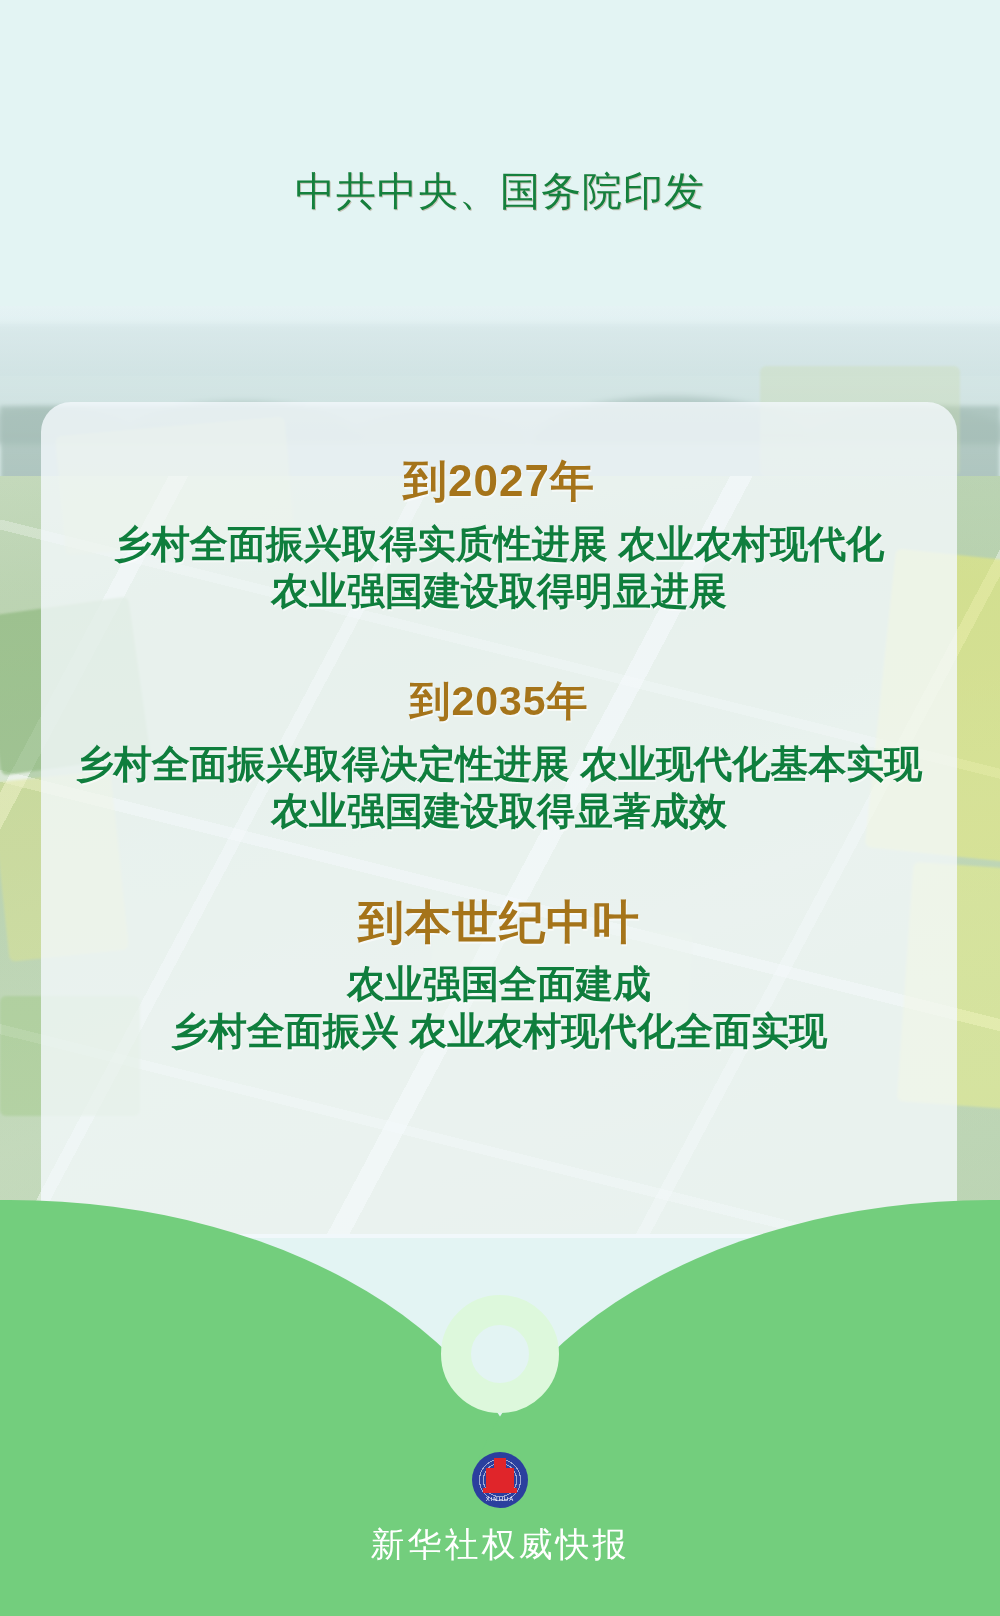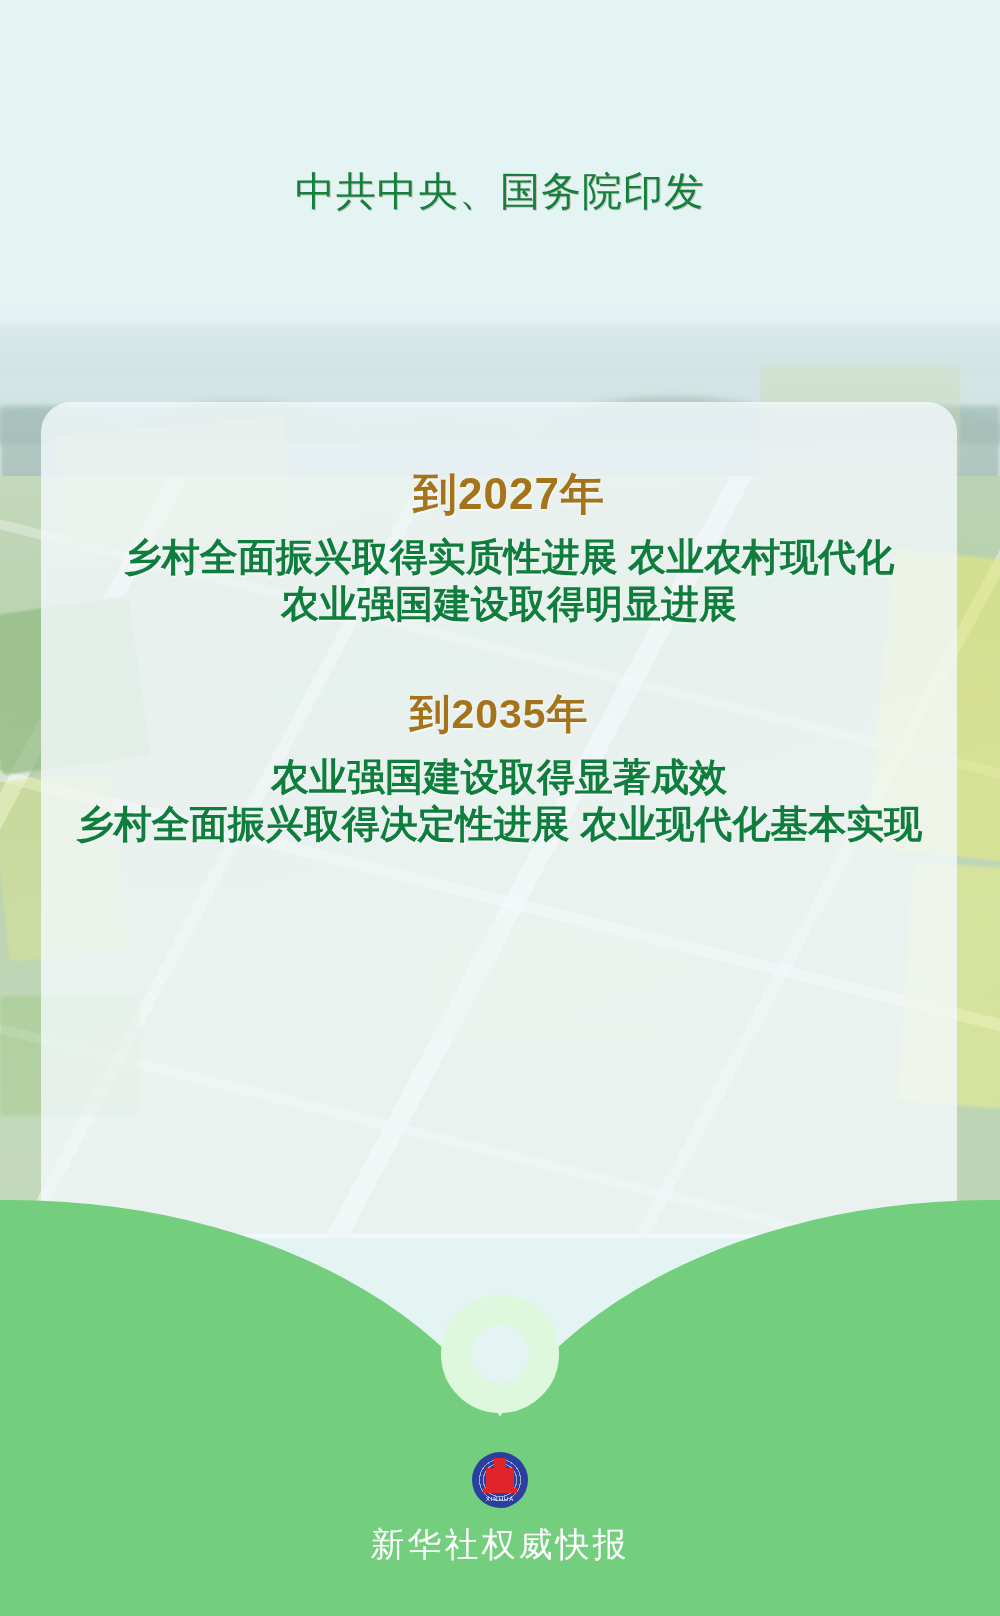--- a/index.html
+++ b/index.html
@@ -104,21 +104,21 @@
   .sec-head{
     color:#a5741a;font-weight:700;letter-spacing:1px;
     text-shadow:1px 2px 0 rgba(255,255,255,.55);
   }
   .sec-body{
     color:#0f7e3d;font-weight:700;
     text-shadow:1px 2px 0 rgba(255,255,255,.5);
   }
   .sec-body div{white-space:nowrap;}
 
-  #sec1{padding-top:64px;margin-left:10px;}
+  #sec1{padding-top:51px;}
   #sec1 .sec-head{font-size:44px;line-height:56px;}
   #sec1 .sec-body{font-size:38px;line-height:47px;padding-top:12px;}
 
   #sec2{padding-top:58px;}
   #sec2 .sec-head{font-size:41px;line-height:56px;}
   #sec2 .sec-body{font-size:38px;line-height:47px;padding-top:12px;}
 
   #sec3{padding-top:58px;}
   #sec3 .sec-head{font-size:46px;line-height:58px;}
   #sec3 .sec-body{font-size:38px;line-height:47px;padding-top:10px;}
@@ -197,25 +197,32 @@
       <div class="sec-head">到2027年</div>
       <div class="sec-body">
         <div>乡村全面振兴取得实质性进展  农业农村现代化</div>
         <div>农业强国建设取得明显进展</div>
       </div>
     </div>
 
     <div class="sec" id="sec2">
       <div class="sec-head">到2035年</div>
       <div class="sec-body">
+        <div>乡村全面振兴取得决定性进展  农业现代化基本实现</div>
         <div>农业强国建设取得显著成效</div>
-        <div>乡村全面振兴取得决定性进展  农业现代化基本实现</div>
       </div>
     </div>
 
+    <div class="sec" id="sec3">
+      <div class="sec-head">到本世纪中叶</div>
+      <div class="sec-body">
+        <div>农业强国全面建成</div>
+        <div>乡村全面振兴  农业农村现代化全面实现</div>
+      </div>
+    </div>
 
   </div>
 
   <div class="footer">
     <div class="logo">
       <div class="arcs"></div>
       <div class="gate"></div>
       <div class="band"></div>
       <div class="xh">XINHUA</div>
     </div>

